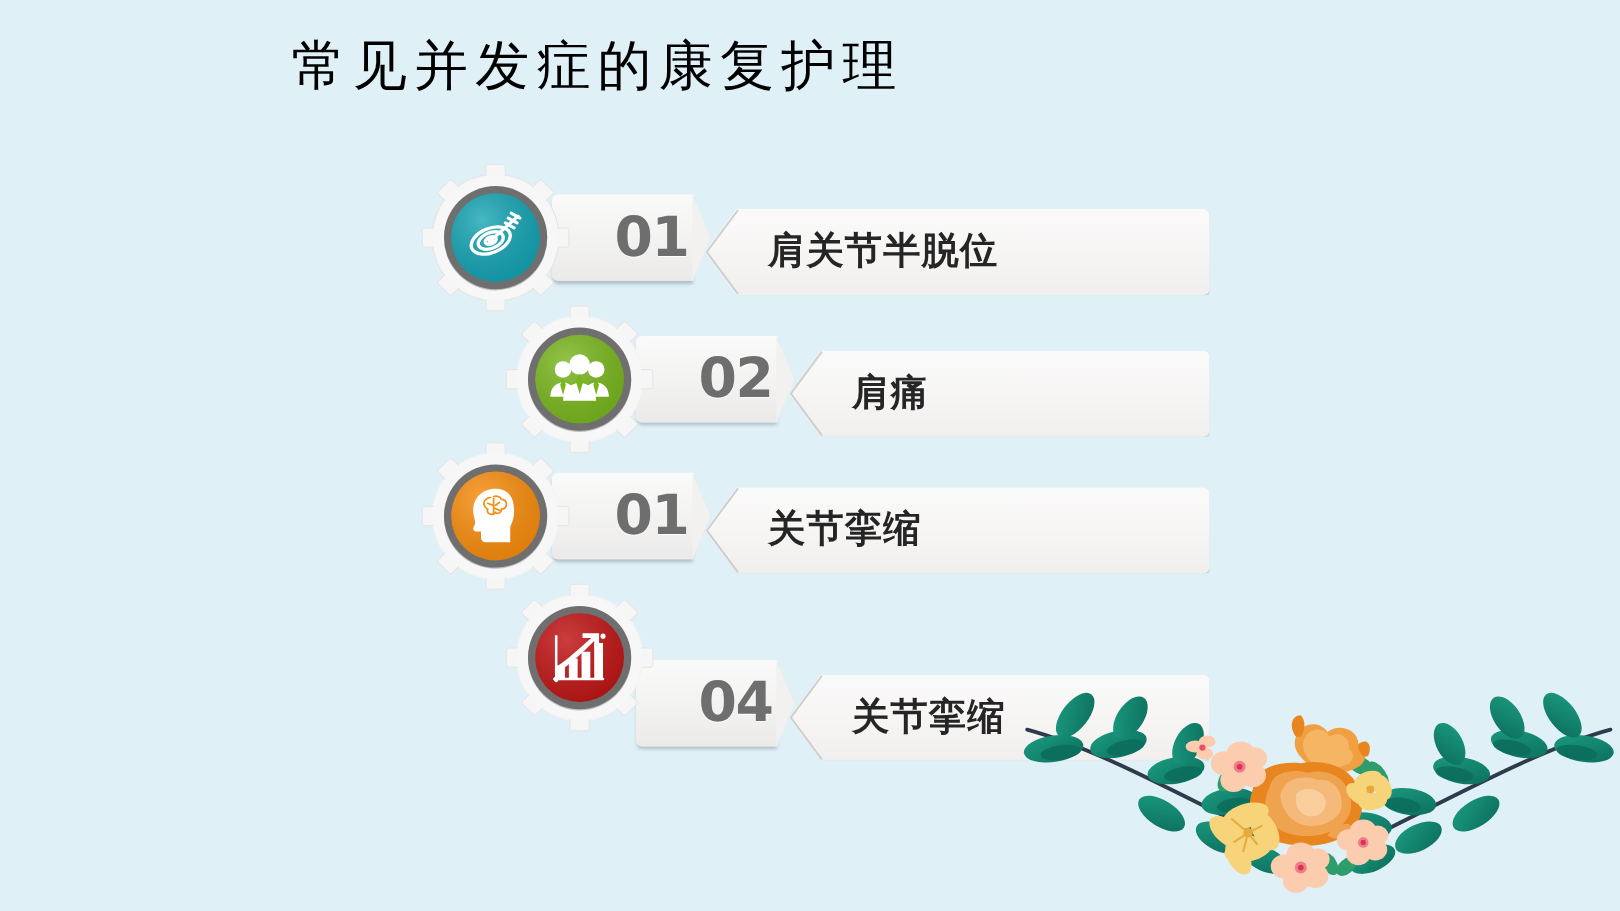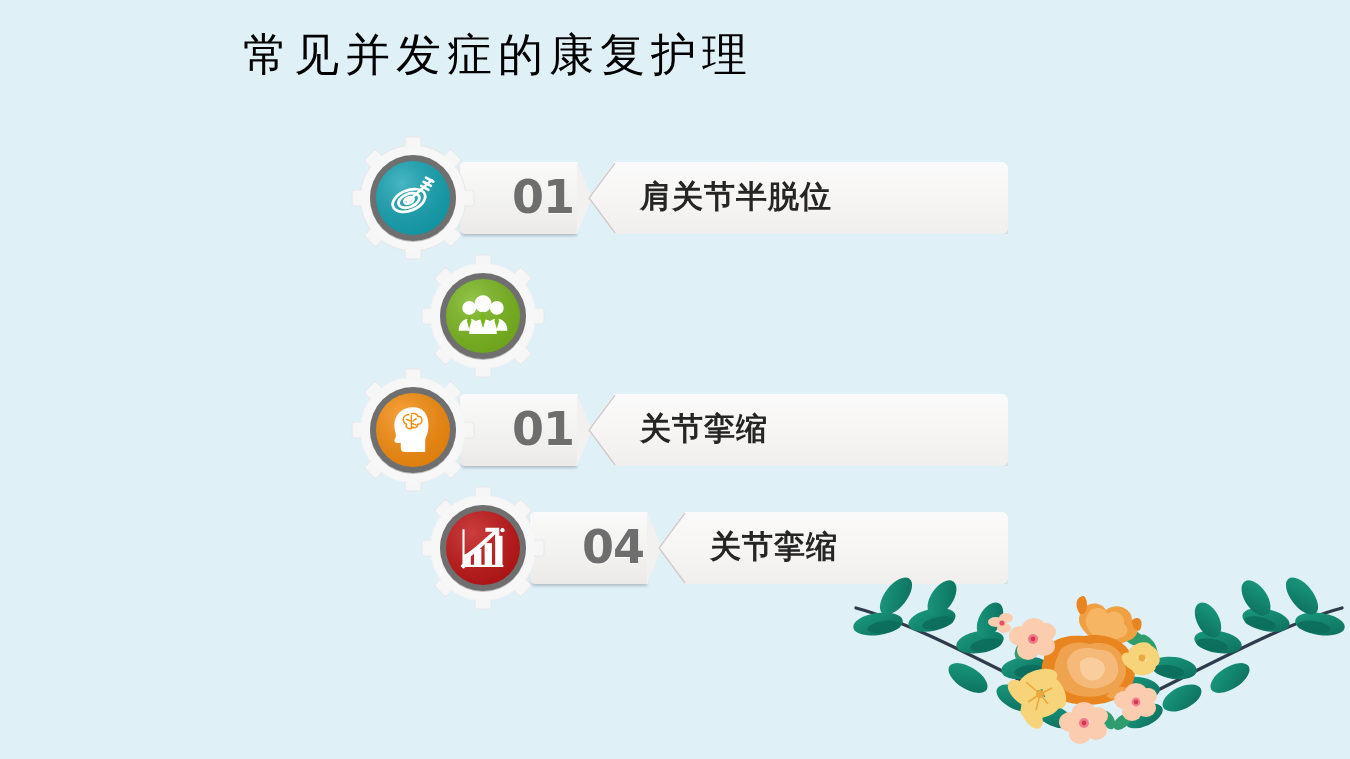--- a/index.html
+++ b/index.html
@@ -78,21 +78,21 @@
     font-weight: bold;
     color: #6e6e6e;
     letter-spacing: -1px;
     font-family: "DejaVu Sans", "Liberation Sans", sans-serif;
     text-shadow: 0 1px 0 #ffffff;
   }
 
   
   .text-bar {
     position: absolute;
-    top: 0;
+    top: 12px;
     height: 72px;
     background: linear-gradient(180deg, #fbfafa 0%, #f7f6f5 45%, #f1efee 100%);
     border-radius: 6px;
     box-shadow: 0 3px 4px -1px rgba(120,135,145,0.40);
     -webkit-clip-path: polygon(26px 0, 100% 0, 100% 100%, 26px 100%, 0 50%);
     clip-path: polygon(26px 0, 100% 0, 100% 100%, 26px 100%, 0 50%);
   }
   .text-bar-inner {
     position: absolute;
     left: 52px;
@@ -204,20 +204,31 @@
             <line x1="45" y1="12" x2="54" y2="17"></line>
             <line x1="42" y1="17" x2="51" y2="22"></line>
           </g>
           <circle cx="27" cy="35" r="3.4" fill="#ffffff"></circle>
         </svg>
       </div>
     </div>
   </div>
 
   <div class="row" style="left:418px; top:258px; width:590px;">
+    <div class="bar-wrap" style="left:112px; width:478px;">
+      <div class="num-plate">
+        <span class="num-text">02</span>
+      </div>
+      <div class="text-bar" style="left:128px; width:350px;">
+        <svg class="notch-line" viewBox="0 0 30 72">
+          <path d="M27 1 L1 36 L27 71" fill="none" stroke="#cfcecd" stroke-width="1.6"></path>
+        </svg>
+        <span class="text-bar-inner">肩痛</span>
+      </div>
+    </div>
     <div class="gear" style="left:0px;">
       <svg viewBox="0 0 130 130">
         <circle cx="65" cy="65" r="53" fill="#f4f4f4"></circle>
         <g fill="#f6f6f6" stroke="#e4e4e4" stroke-width="0.8">
           <rect x="57" y="4" width="16" height="18" rx="2"></rect>
           <rect x="57" y="108" width="16" height="18" rx="2"></rect>
           <rect x="4" y="57" width="18" height="16" rx="2"></rect>
           <rect x="108" y="57" width="18" height="16" rx="2"></rect>
           <rect x="57" y="4" width="16" height="18" rx="2" transform="rotate(45 65 65)"></rect>
           <rect x="57" y="108" width="16" height="18" rx="2" transform="rotate(45 65 65)"></rect>
@@ -303,21 +314,21 @@
             <path d="M24 19 l5 2"></path>
             <path d="M36 18 l-4 3"></path>
             <path d="M36 26 l-5 -2"></path>
           </g>
         </svg>
       </div>
     </div>
   </div>
 
   <div class="row" style="left:418px; top:490px; width:590px;">
-    <div class="bar-wrap" style="left:112px; width:478px;">
+    <div class="bar-wrap" style="left:112px; width:478px;margin-top:38px;">
       <div class="num-plate">
         <span class="num-text">04</span>
       </div>
       <div class="text-bar" style="left:128px; width:350px;">
         <svg class="notch-line" viewBox="0 0 30 72">
           <path d="M27 1 L1 36 L27 71" fill="none" stroke="#cfcecd" stroke-width="1.6"></path>
         </svg>
         <span class="text-bar-inner">关节挛缩</span>
       </div>
     </div>

